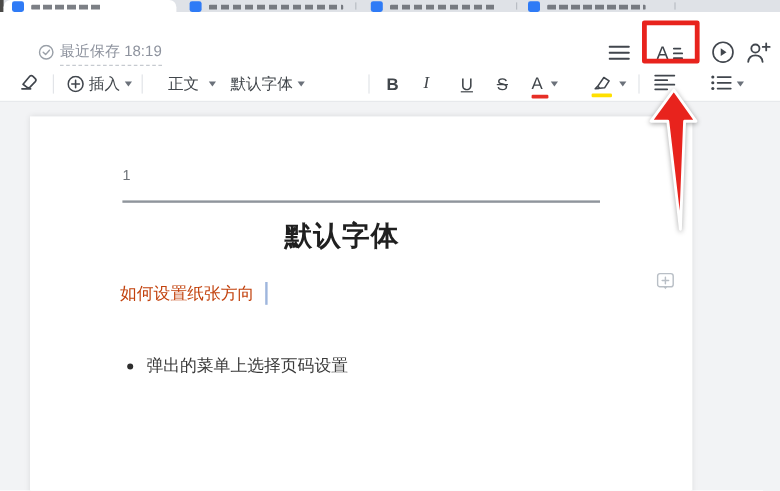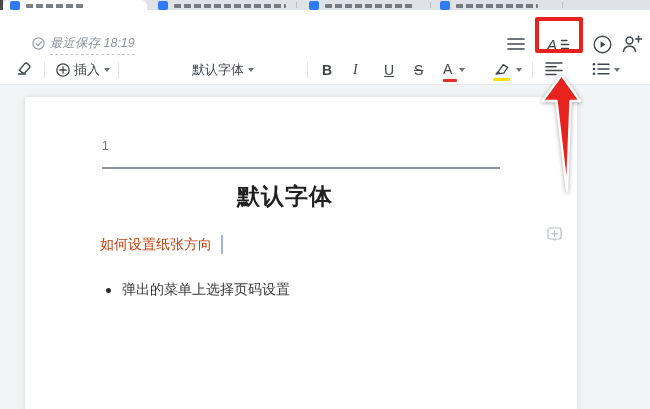--- a/index.html
+++ b/index.html
@@ -11,21 +11,21 @@
   
   .tabstrip{position:absolute;left:0;top:0;width:650px;height:10px;background:#dfe2e7;}
   .win-edge{position:absolute;left:0;top:0;width:3px;height:10px;background:#4b4a48;}
   .tab{position:absolute;top:0;height:10px;}
   .tab.active{background:#ffffff;border-radius:6px 6px 0 0;}
   .favicon{position:absolute;top:1px;width:10px;height:9px;background:#2f7bf6;border-radius:2px;}
   .textbar{position:absolute;top:4px;height:4px;border-radius:1px;opacity:.8;
     background:repeating-linear-gradient(90deg,#5c6067 0 7px,rgba(0,0,0,0) 7px 10px);}
   .tabdiv{position:absolute;top:2px;width:1px;height:6px;background:#b9bdc4;}
   
-  .appbar{position:absolute;left:0;top:10px;width:610px;height:45px;background:#fff;font-style:italic;}
+  .appbar{position:absolute;left:0;top:10px;width:610px;height:45px;background:#fff;}
   .save-status{position:absolute;left:32px;top:24px;height:22px;display:flex;align-items:center;color:#8e939e;font-size:12.5px;}
   .save-text{margin-left:5px;border-bottom:1px dashed #c6cad0;padding-bottom:2px;}
   .icon-btn{position:absolute;top:25px;width:22px;height:22px;display:flex;align-items:center;justify-content:center;cursor:pointer;}
   
   .hl-box{position:absolute;left:535px;top:17px;width:48px;height:36px;border:4px solid #e8231d;border-radius:2px;z-index:30;pointer-events:none;}
   .arrow-svg{position:absolute;left:530px;top:70px;z-index:31;pointer-events:none;}
   
   .toolbar{position:absolute;left:0;top:55px;width:650px;height:30px;background:#fff;border-bottom:1px solid #e7e9ec;text-align:center;}
   .tb{position:absolute;top:0;height:30px;display:flex;align-items:center;color:#41464b;font-size:13px;cursor:pointer;}
   .sep{position:absolute;top:7px;width:1px;height:16px;background:#e2e4e8;}
@@ -136,20 +136,24 @@
         <svg width="14" height="14" viewBox="0 0 14 14">
             <circle cx="7" cy="7" r="6.2" fill="none" stroke="#41464d" stroke-width="1.3"></circle>
             <path d="M7 3.8 V10.2 M3.8 7 H10.2" stroke="#41464d" stroke-width="1.3" stroke-linecap="round"></path>
           </svg>
       </span>
       <span>插入</span>
       <span class="caret"></span>
     </div>
     <div class="sep" style="left:118px;"></div>
 
+    <div class="tb" style="left:140px;">
+      <span>正文</span>
+      <span class="caret" style="margin-left:8px;"></span>
+    </div>
     <div class="tb" style="left:192px;">
       <span>默认字体</span>
       <span class="caret"></span>
     </div>
     <div class="sep" style="left:307px;"></div>
 
     <div class="tb" style="left:322px;">
         <span class="fmt-letter" style="font-weight:700;">B</span>
       </div>
     <div class="tb" style="left:353px;">
@@ -205,21 +209,21 @@
   </div>
 
   <div class="canvas">
     <div class="page">
       <div class="pg-num">1</div>
       <div class="pg-line"></div>
       <div class="doc-title">默认字体</div>
       <div class="doc-para">如何设置纸张方向</div>
       <div class="caret-line"></div>
 
-      <div class="bullet-row" style="top:184px;text-align:center;">
+      <div class="bullet-row" style="top:199px;text-align:center;">
         <span class="bullet-dot"></span>
         <span>弹出的菜单上选择页码设置</span>
       </div>
 
       <div class="comment-ic">
         <svg width="15" height="15" viewBox="0 0 15 15">
           <rect x="1" y="1" width="13" height="11" rx="2" fill="none" stroke="#b9bfc6" stroke-width="1.2"></rect>
           <path d="M7.5 4 V9.5 M4.8 6.7 H10.2" stroke="#b9bfc6" stroke-width="1.2" stroke-linecap="round"></path>
           <path d="M6 12 L7.5 14 L9 12 Z" fill="#b9bfc6"></path>
         </svg>

